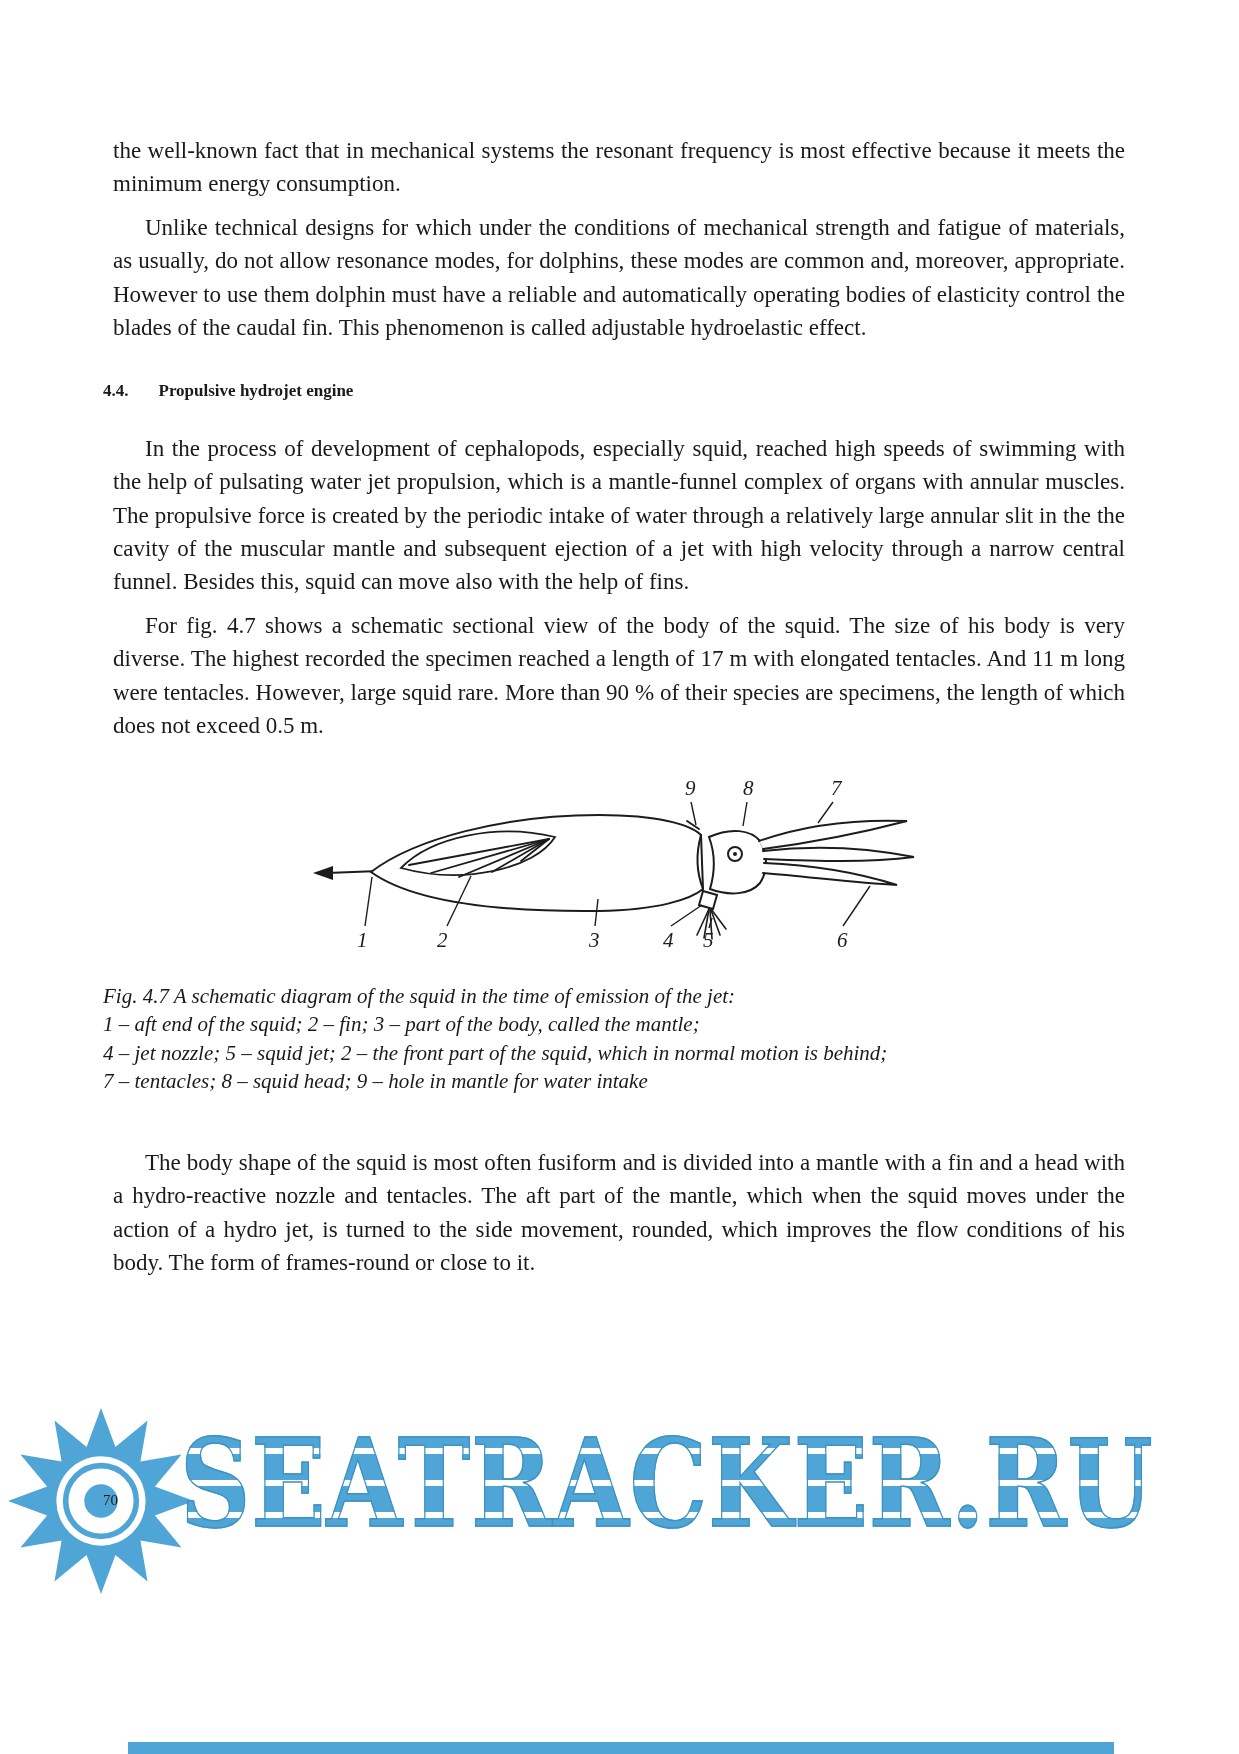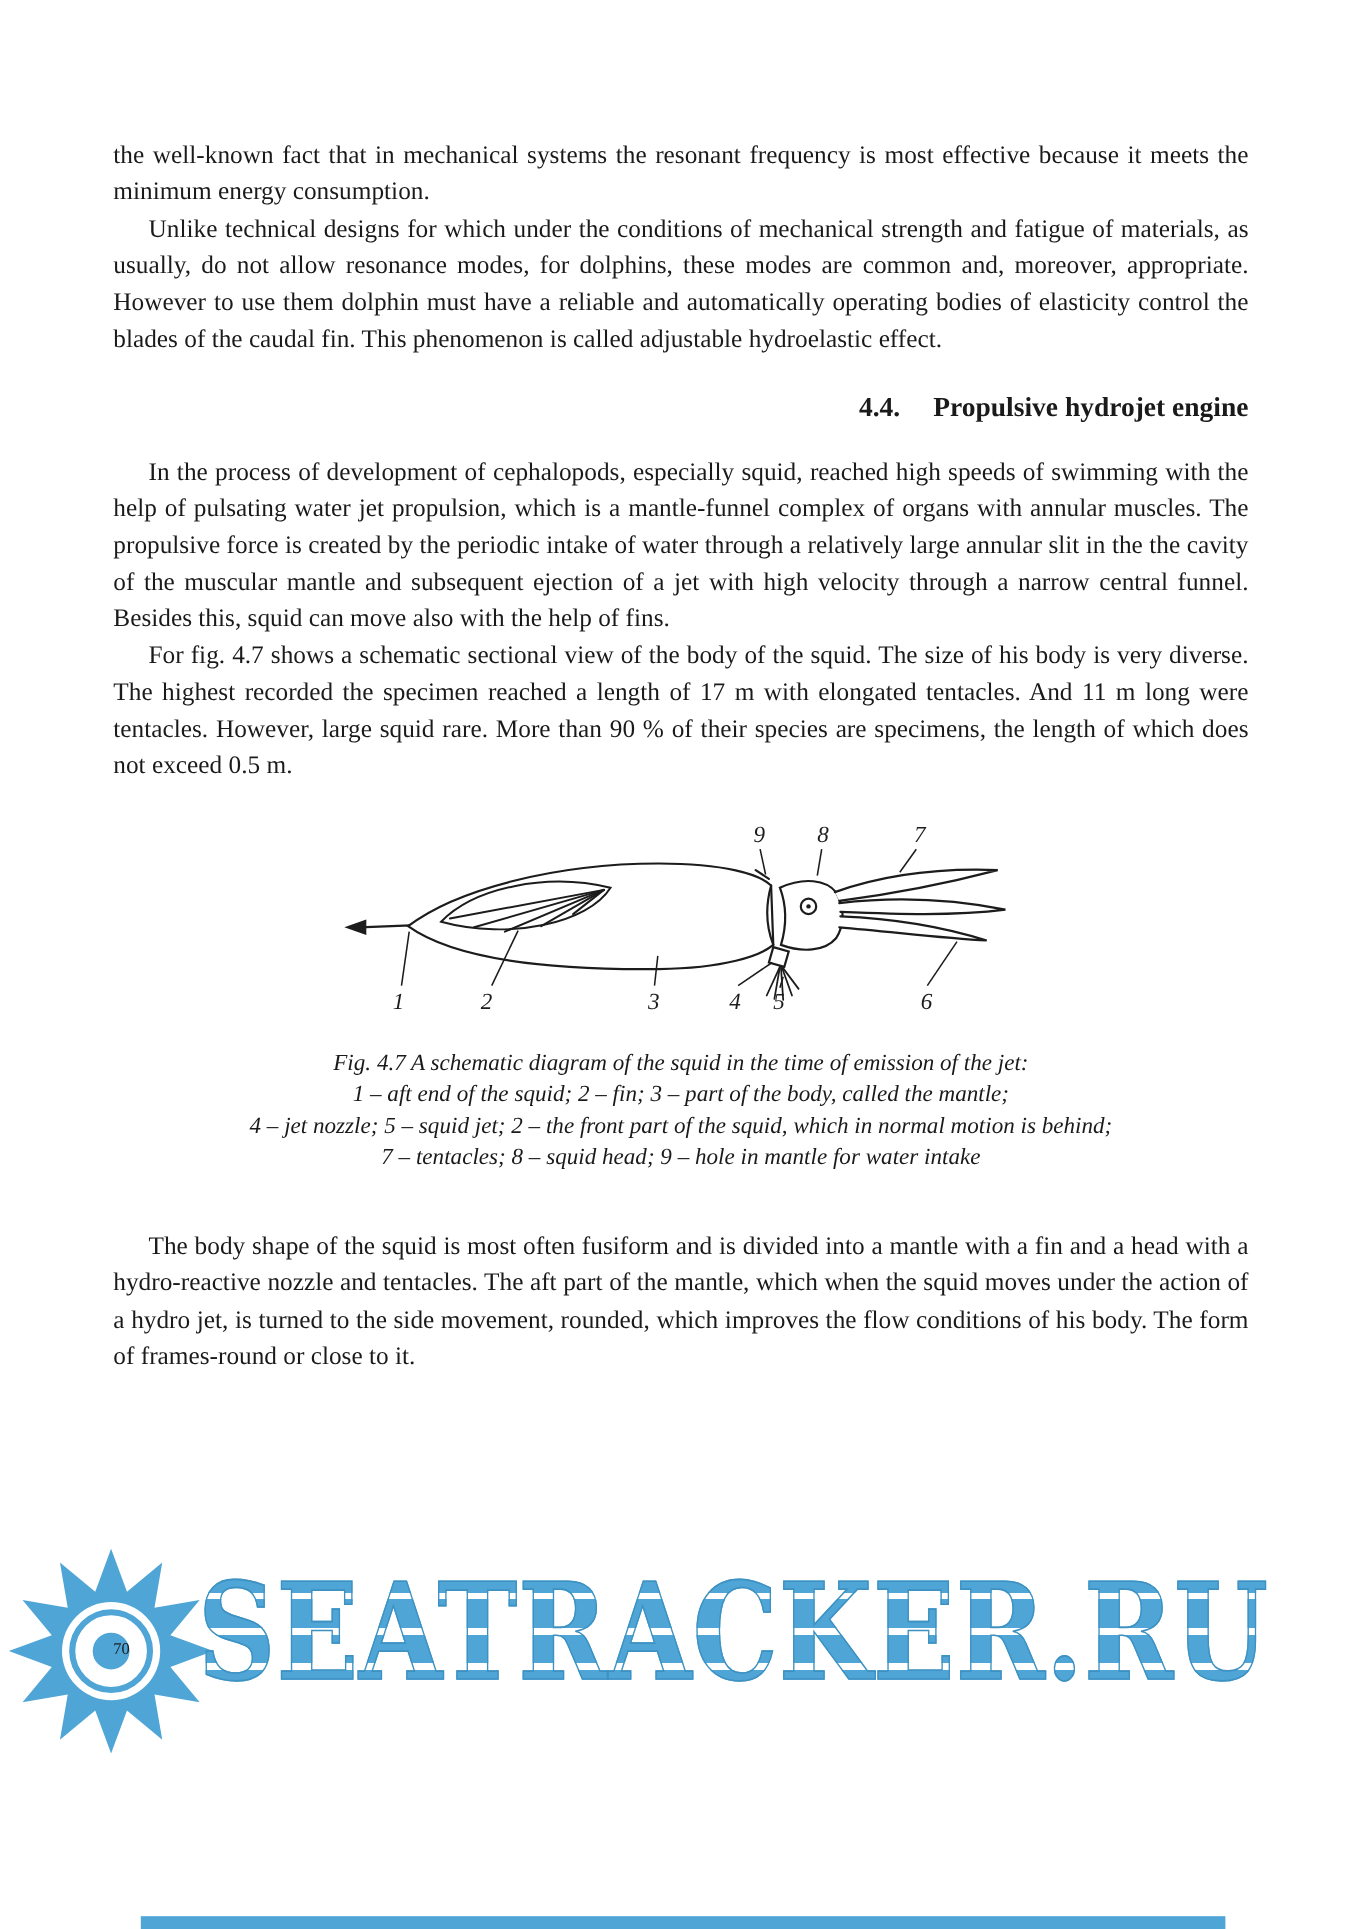--- a/index.html
+++ b/index.html
@@ -14,41 +14,41 @@
   }
   .text-block {
     position:absolute;
     left:103px; top:124px;
     width:1032px;
     font-size:23px;
     line-height:33.4px;
     text-align:justify;
     z-index:1;
   }
-  .para { margin:0; }
+  .para { margin:10px; }
   .para.indent { text-indent:32px; }
   h2.section-heading {
     margin:30px 0 24px 0;
-    font-size:25px;
+    font-size:17px;
     font-weight:bold;
-    text-align:right;
+    text-align:left;
     text-indent:0;
   }
   h2.section-heading .sec-num { margin-right:30px; }
   figure.squid-figure {
     margin:34px 0 50px 0;
     text-align:center;
   }
   figure.squid-figure svg { display:inline-block; }
   figcaption.caption {
     margin-top:18px;
     font-style:italic;
     font-size:21px;
     line-height:28.5px;
-    text-align:center;
+    text-align:left;
     text-indent:0;
   }
   .page-number {
     position:absolute;
     left:103px; top:1492px;
     font-size:15px;
     z-index:5;
   }
   .watermark {
     position:absolute;

